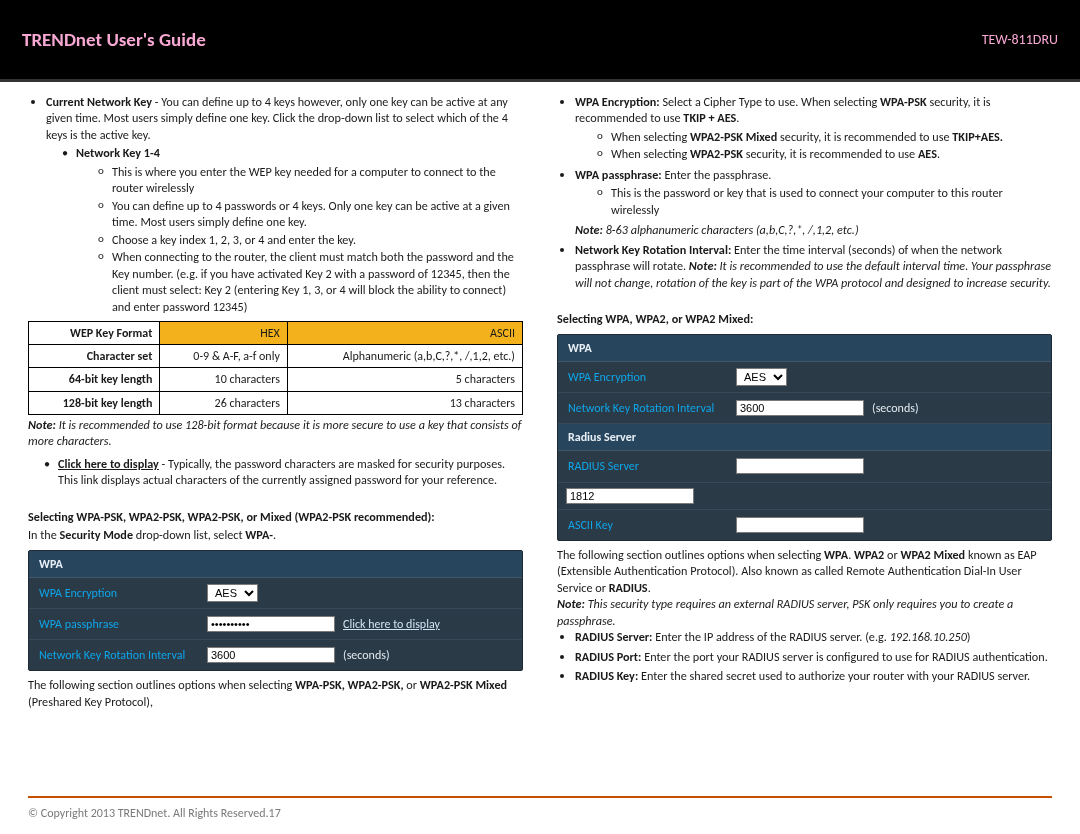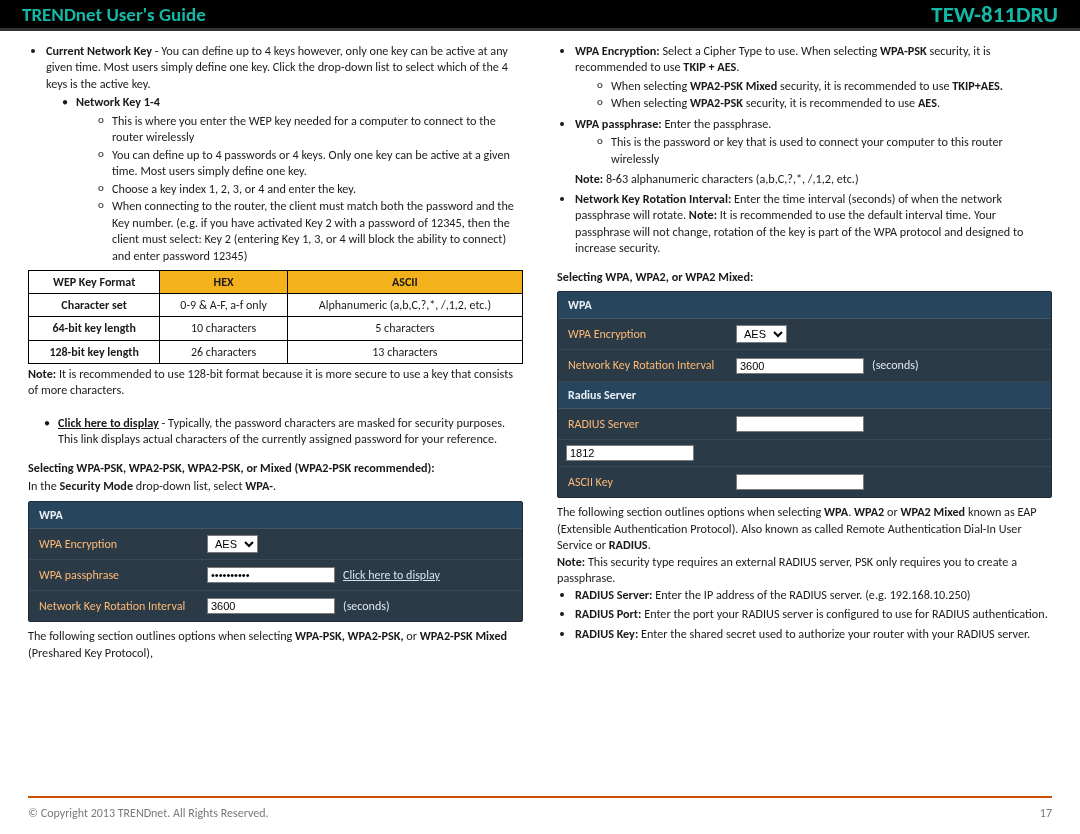--- a/index.html
+++ b/index.html
@@ -1,48 +1,48 @@
 <!DOCTYPE html>
 <html><head>
 <meta charset="utf-8">
 <style>
   html,body{margin:0;padding:0;background:#fff;font-family:Calibri,Arial,sans-serif;color:#1a1a1a}
   .page{width:1080px;height:834px;position:relative;box-sizing:border-box}
-  .hdr{background:#000;color:#14b8a6;padding:0 22px;display:flex;justify-content:space-between;align-items:center;border-bottom:3px solid #333}
+  .hdr{background:#000;color:#f9a8d4;padding:28px 22px;display:flex;justify-content:space-between;align-items:center;border-bottom:3px solid #333}
   .hdr .title{font-size:19px;font-weight:700}
-  .hdr .model{font-size:23px;font-weight:700}
+  .hdr .model{font-size:14px;font-weight:400}
   .body{display:flex;padding:12px 28px 0 28px;gap:34px;font-size:12.2px;line-height:1.35}
   .col{flex:1;min-width:0}
   ul.top{list-style:disc;margin:0 0 6px 0;padding-left:18px}
   ul.top>li{margin-bottom:3px}
   ul.sub{list-style:none;margin:2px 0 4px 0;padding-left:16px}
   ul.sub>li{position:relative;padding-left:14px;margin-bottom:1px}
   ul.sub>li::before{content:"•";position:absolute;left:0;top:0}
   ul.circ{list-style:none;margin:2px 0 4px 0;padding-left:22px}
   ul.circ>li{position:relative;padding-left:14px;margin-bottom:1px}
   ul.circ>li::before{content:"o";position:absolute;left:0;top:0;font-size:11px}
   .b{font-weight:700}
-  .i{}
+  .i{font-style:italic}
   .u{text-decoration:underline}
   table.wep{border-collapse:collapse;width:100%;margin:6px 0 2px 0;font-size:12px}
-  table.wep td,table.wep th{border:1px solid #000;padding:3px 7px;text-align:center}
-  table.wep th{background:#f3b21b;font-weight:700}
+  table.wep td,table.wep th{border:1px solid #000;padding:3px 7px;text-align:right}
+  table.wep th{background:#f3b21b;font-weight:400}
   table.wep td.lab{font-weight:700}
   .router{border:1px solid #1e2a35;background:#2b3a47;color:#dfe9f0;font-size:12px;margin:6px 0;border-radius:2px;overflow:hidden}
   .router .sec{background:#28455e;padding:5px 10px;font-weight:700;color:#e8f0f6;border-bottom:1px solid #456}
   .router .row{display:flex;border-bottom:1px solid #39495a}
   .router .row:last-child{border-bottom:none}
-  .router .rl{width:150px;padding:7px 10px;color:#fdba74}
+  .router .rl{width:150px;padding:7px 10px;color:#0ea5e9}
   .router .rv{flex:1;padding:5px 8px;display:flex;align-items:center;gap:8px}
   .router select,.router input[type=text],.router input[type=password]{font-size:11px;padding:1px 3px;border:1px solid #7a7a7a;background:#fff;color:#000}
   .router input[type=text]{width:120px}
   .router input[type=password]{width:120px}
   .router .link{color:#cfe3f4;text-decoration:underline;cursor:pointer}
-  .footer{position:absolute;left:28px;right:28px;bottom:14px;border-top:2px solid #c75100;padding-top:8px;display:flex;justify-content:space-between;font-size:12px;color:#7a7a7a}
-  .sectHdr{font-weight:700;margin:12px 0 2px 0}
+  .footer{position:absolute;left:28px;right:28px;bottom:14px;border-top:2px solid #c75100;padding-top:8px;display:flex;font-size:12px;color:#7a7a7a}
+  .sectHdr{font-weight:700;margin:20px 0 2px 0}
 </style>
 </head>
 <body>
 
 <div class="page">
   <div class="hdr">
     <div class="title">TRENDnet User's Guide</div>
     <div class="model">TEW-811DRU</div>
   </div>
 
@@ -84,21 +84,21 @@
         </tr>
         <tr>
           <td class="lab">128-bit key length</td>
           <td>26 characters</td>
           <td>13 characters</td>
         </tr>
       </tbody>
         </table>
       <div class="i"><span class="b">Note:</span><span> It is recommended to use 128-bit format because it is more secure to use a key that consists of more characters.</span></div>
 
-      <ul class="sub" style="margin-top:16px">
+      <ul class="sub" style="margin-top:6px">
         <li><span class="b u">Click here to display</span><span> -  Typically, the password characters are masked for security purposes. This link displays actual characters of the currently assigned password for your reference.</span></li>
       </ul>
 
       <div class="sectHdr">Selecting WPA-PSK, WPA2-PSK, WPA2-PSK, or Mixed (WPA2-PSK recommended):</div>
       <div><span>In the </span><span class="b">Security Mode</span><span> drop-down list, select </span><span class="b">WPA-</span><span>.</span></div>
 
       <div class="router">
         <div class="sec">WPA</div>
         <div class="row">
           <div class="rl">WPA Encryption</div>

